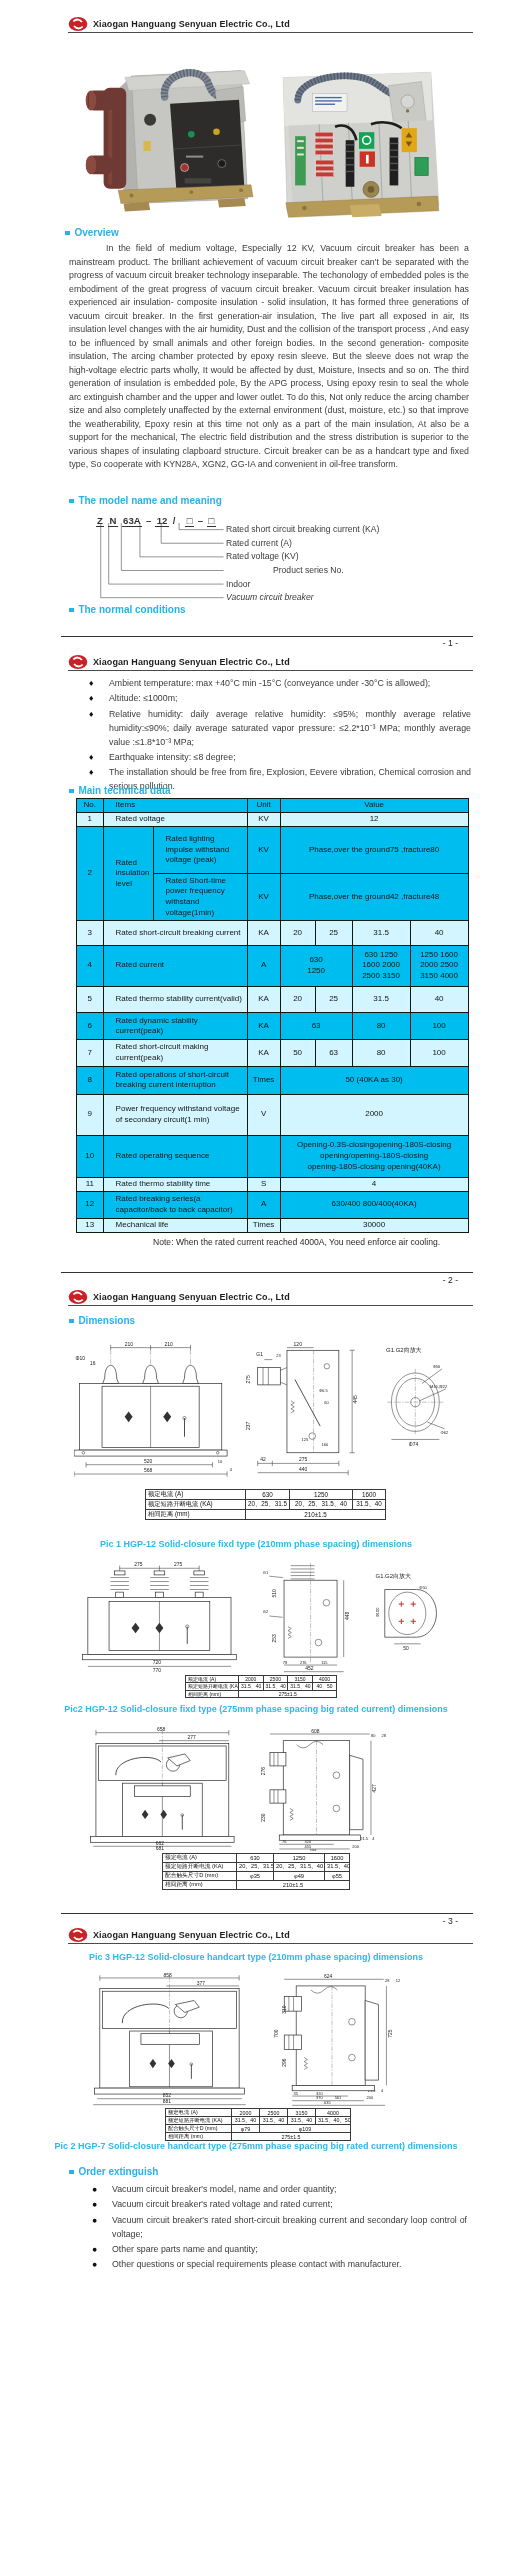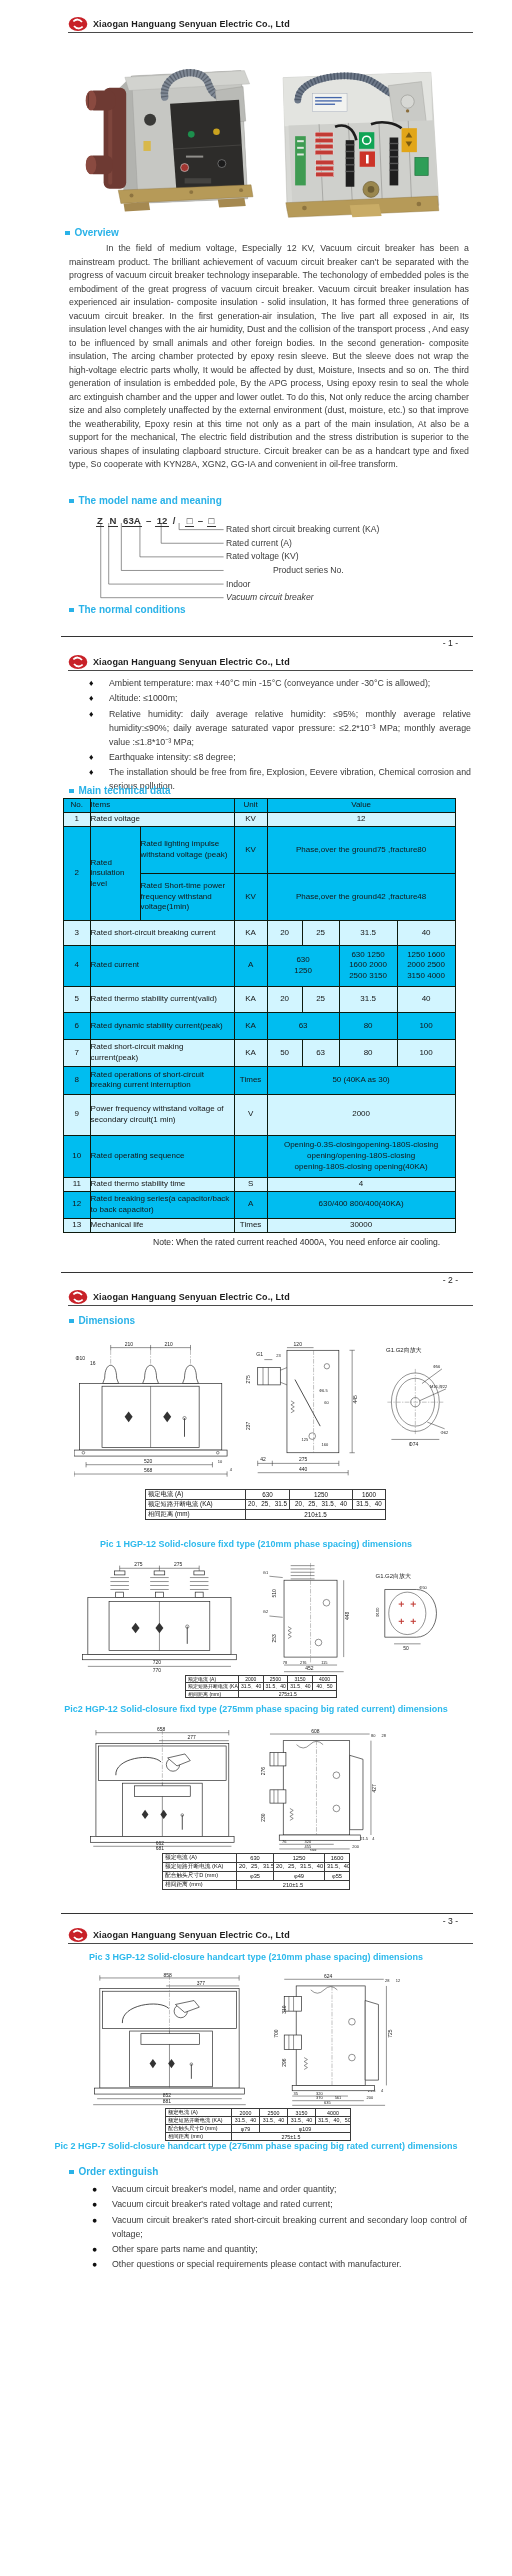--- a/index.html
+++ b/index.html
@@ -17,21 +17,21 @@
   .cap{color:#2cb9ec;font-size:9px;font-weight:bold;text-align:center;width:512px;}
   .mlabel{font-size:8.6px;color:#3a3a3a;}
   .mcode{font-size:9.6px;color:#333;font-weight:bold;}
   .mcode .u{border-bottom:0.9px solid #333;padding:0 1.3px;margin:0 0.7px;display:inline-block;}
   .mcode .s{margin:0 0.7px;}
   .b-item{display:flex;font-size:8.8px;color:#3a3a3a;line-height:14px;margin-bottom:1.3px;}
   .b-ico{width:20px;flex:none;text-align:left;padding-left:4px;color:#111;}
   .b-txt{flex:1;text-align:justify;}
   .mt{border-collapse:collapse;table-layout:fixed;font-size:8px;color:#151515;}
   .mt td{border:0.7px solid #0d1a0d;padding:0.7px 2.7px;text-align:center;vertical-align:middle;line-height:10.6px;}
-  .mt td.item{text-align:left;padding-left:0;}
+  .mt td.item{text-align:left;padding-left:12px;}
   .mt .dark{background:#00bdf0;}
   .mt .lite{background:#d2f5ff;}
   .pre{white-space:pre-line;}
   .note-txt{font-size:8.6px;color:#2b2b2b;}
   .ct{border-collapse:collapse;table-layout:fixed;background:#fff;color:#111;}
   .ct td{border:0.7px solid #3a3a3a;padding:0 2px;text-align:center;white-space:nowrap;overflow:hidden;}
   .ct td:first-child{text-align:left;}
   svg text{font-family:"Liberation Sans",sans-serif;}
   .dim{font-size:7.5px;fill:#222;}
   .dims{font-size:6px;fill:#222;}
@@ -216,21 +216,21 @@
       <span class="b-txt">Earthquake intensity: ≤8 degree;</span>
     </div>
     <div class="b-item">
       <span class="b-ico">♦</span>
       <span class="b-txt">The installation should be free from fire, Explosion, Eevere vibration, Chemical corrosion and serious pollution.</span>
     </div>
   </div>
 
   <div class="abs hd" style="left:69px;top:785px;"><span class="sq"></span><span>Main technical data</span></div>
 
-  <table class="abs mt" style="left:63px;top:798px;width:391px;">
+  <table class="abs mt" style="left:76px;top:798px;width:391px;">
     <colgroup>
         <col style="width:26.6px">
         <col style="width:50px">
         <col style="width:94px">
         <col style="width:33px">
         <col style="width:35px">
         <col style="width:37px">
         <col style="width:58px">
         <col style="width:58px">
       </colgroup>

